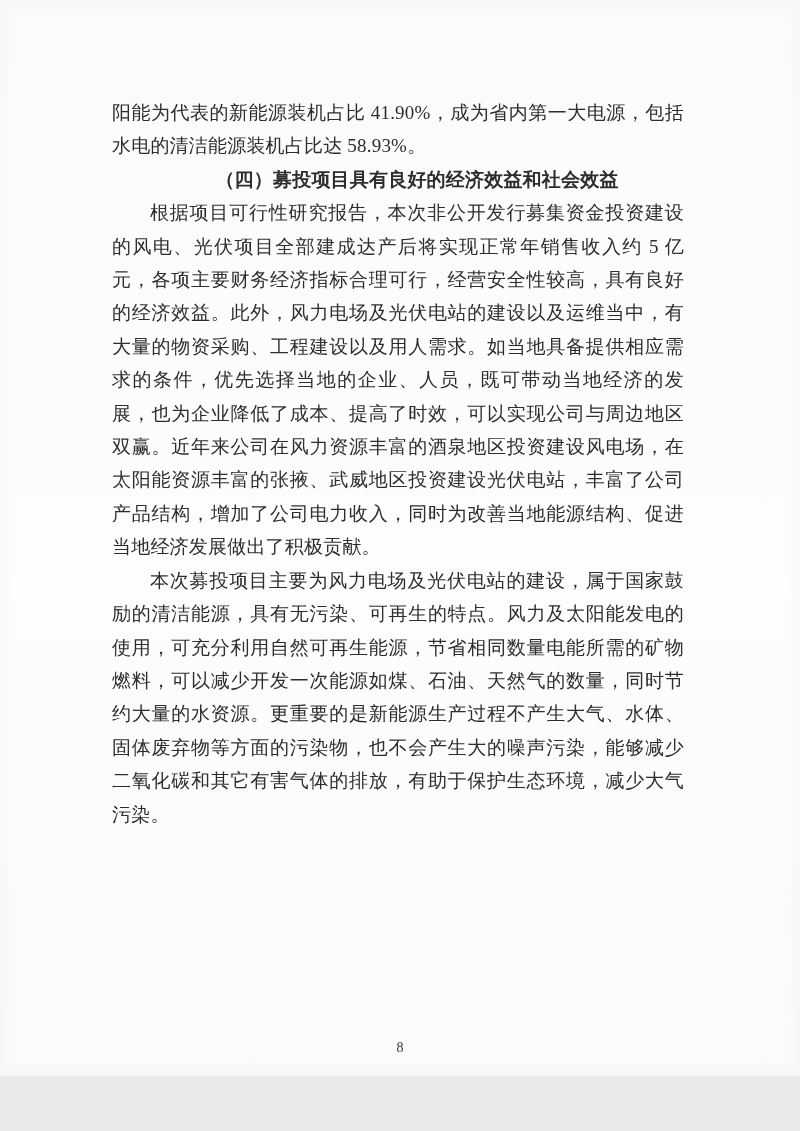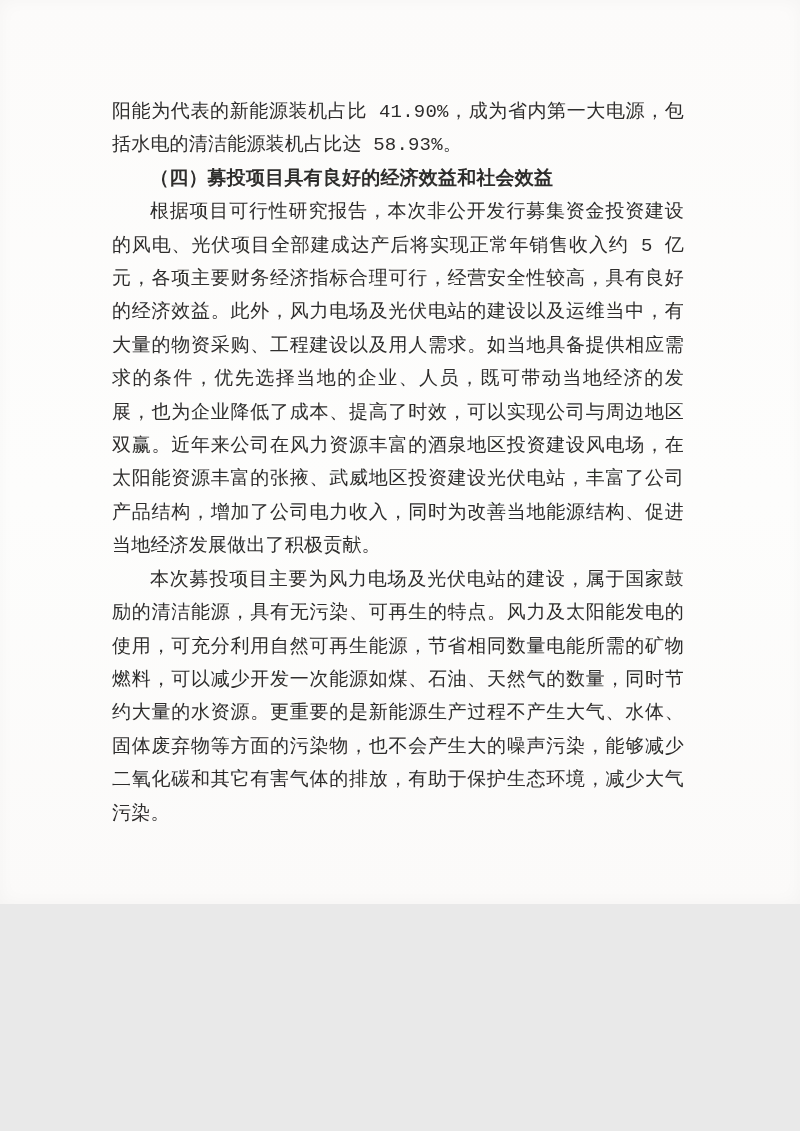--- a/index.html
+++ b/index.html
@@ -3,26 +3,26 @@
 <meta charset="utf-8">
 <style>
   html, body {
     margin: 0;
     padding: 0;
     background: #e9e9e9;
   }
   .page {
     position: relative;
     width: 800px;
-    height: 904px;
+    height: 1076px;
     margin: 0 auto;
     background: #fdfcfb;
     background-image: linear-gradient(180deg, #fcfbfa 0%, #fdfdfc 55%, #fbfaf9 100%);
     overflow: hidden;
-    font-family: Liberation Mono, monospace;
+    font-family: Liberation Serif, serif;
     color: #2e2d2c;
     box-shadow: inset 0 0 18px rgba(0,0,0,0.03);
   }
   .content {
     position: absolute;
     left: 112px;
     top: 96px;
     width: 572px;
   }
   .content p {
@@ -34,21 +34,21 @@
     text-justify: inter-ideograph;
     letter-spacing: 0.2px;
     word-break: break-all;
   }
   .content p.indent {
     text-indent: 2em;
   }
   .content p.heading {
     font-weight: bold;
     text-indent: 2em;
-    text-align: left;
+    text-align: center;
   }
   .page-number {
     position: absolute;
     top: 1040px;
     left: 0;
     width: 100%;
     text-align: center;
     font-size: 14px;
     color: #3a3a3a;
   }

